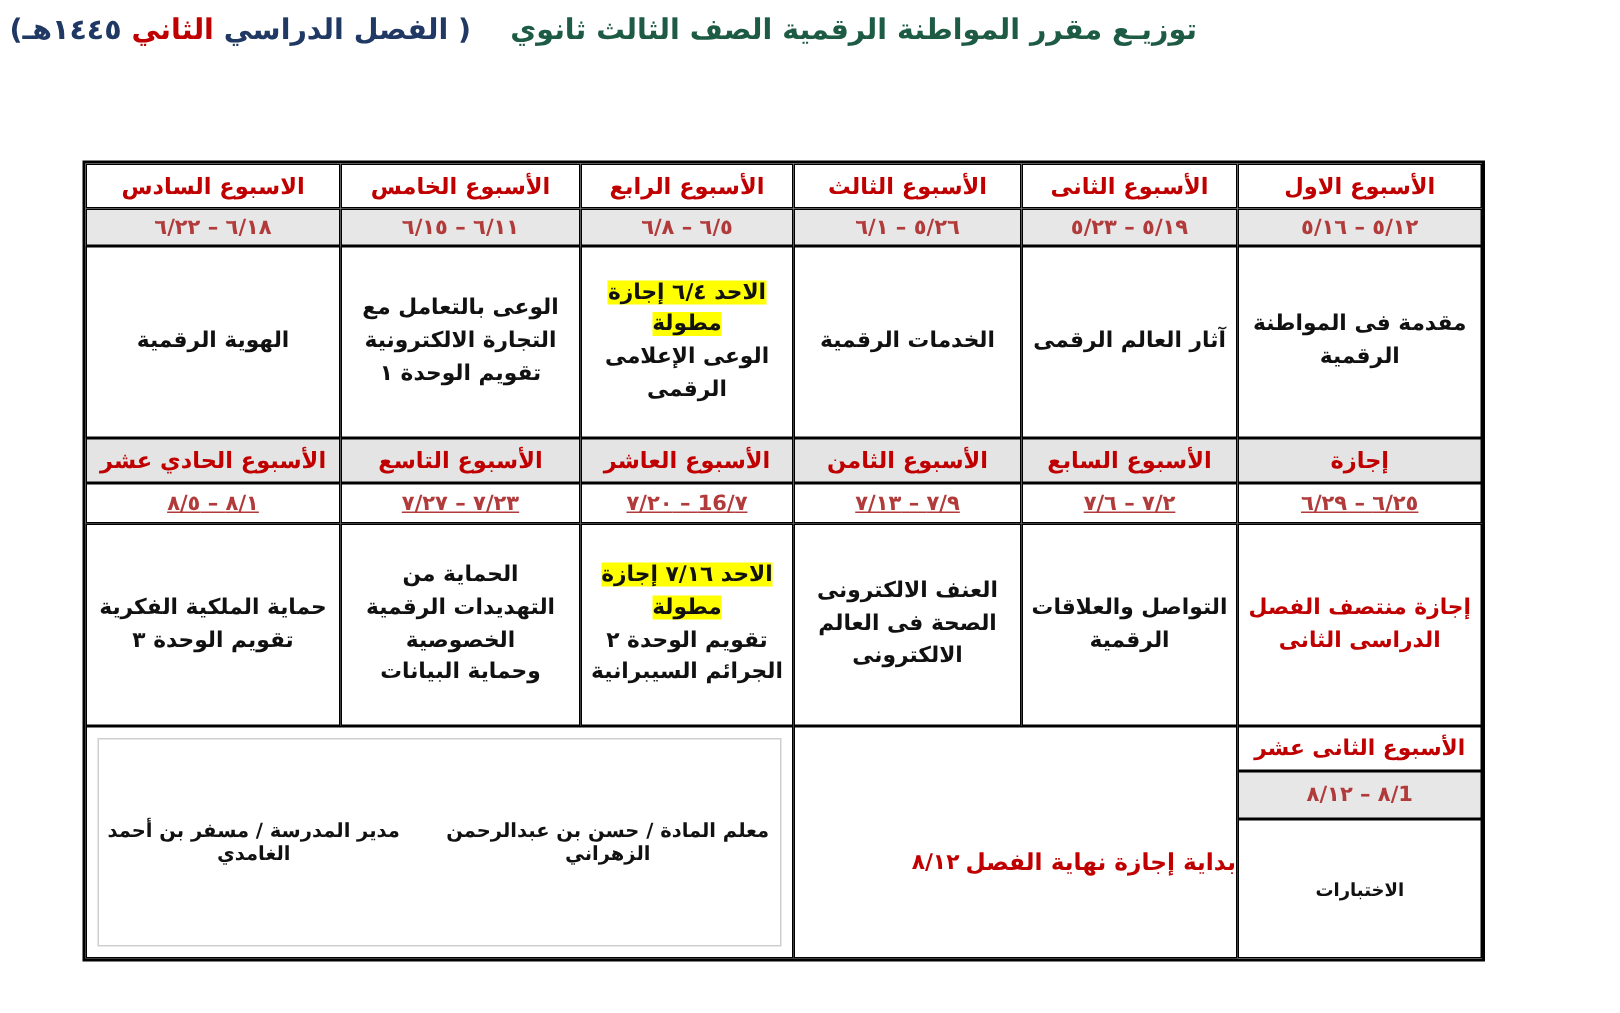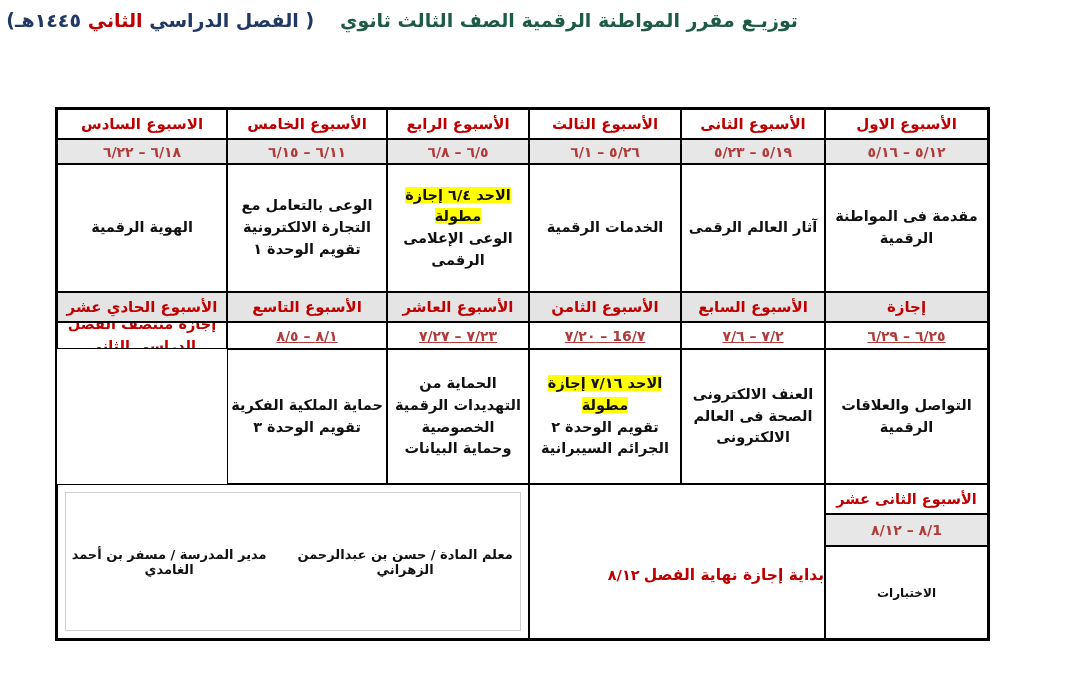--- a/index.html
+++ b/index.html
@@ -132,20 +132,21 @@
 
     <div class="c hdr2">إجازة</div>
     <div class="c hdr2">الأسبوع السابع</div>
     <div class="c hdr2">الأسبوع الثامن</div>
     <div class="c hdr2">الأسبوع العاشر</div>
     <div class="c hdr2">الأسبوع التاسع</div>
     <div class="c hdr2">الأسبوع الحادي عشر</div>
 
     <div class="c date2">٦/٢٥ – ٦/٢٩</div>
     <div class="c date2">٧/٢ – ٧/٦</div>
+    <div class="c date2">٧/٩ – ٧/١٣</div>
     <div class="c date2">٧/16 – ٧/٢٠</div>
     <div class="c date2">٧/٢٣ – ٧/٢٧</div>
     <div class="c date2">٨/١ – ٨/٥</div>
 
     <div class="c topic red-topic">
         <div class="wrap">
           <span class="t">إجازة منتصف الفصل
 الدراسى الثانى</span>
         </div>
       </div>

